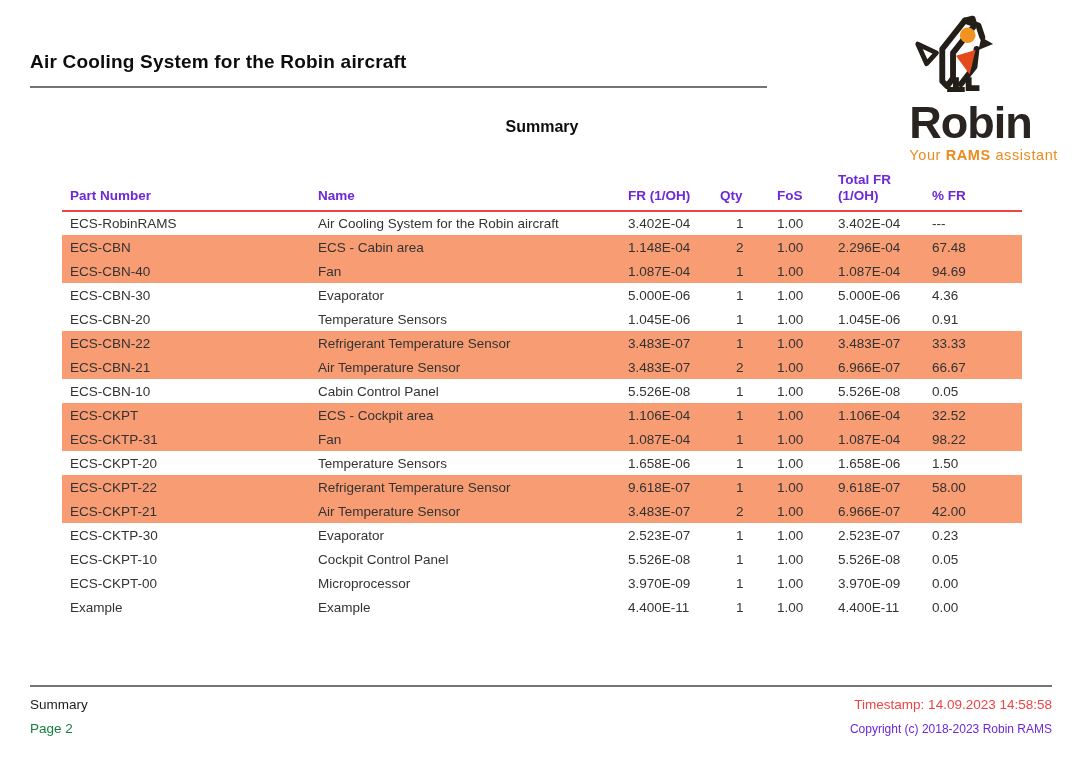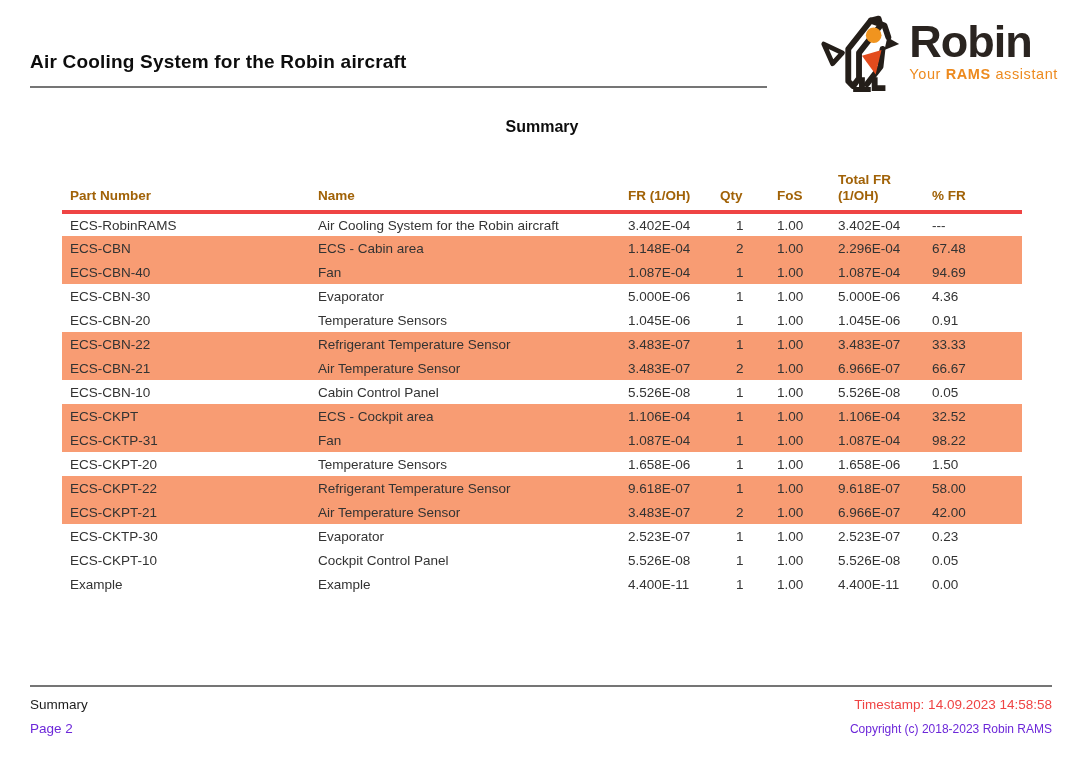--- a/index.html
+++ b/index.html
@@ -19,21 +19,21 @@
   
   .doc-title{
     position:absolute;left:30px;top:51px;
     font-size:19px;font-weight:800;letter-spacing:.2px;color:#0d0d0d;
   }
   .title-rule{
     position:absolute;left:30px;top:86px;width:737px;height:2px;
     background:var(--rule-gray);
   }
   .logo{
-    position:absolute;top:4px;right:24px;display:flex;align-items:center;gap:4px;
+    position:absolute;top:4px;right:24px;display:flex;gap:4px;flex-direction:column;
   }
   .logo-text{display:flex;flex-direction:column;align-items:flex-start;}
   .logo-name{
     font-size:45px;font-weight:800;color:#2A2420;line-height:1;letter-spacing:-1px;
   }
   .logo-tagline{
     font-size:14.5px;color:var(--logo-orange);letter-spacing:.6px;margin-top:2px;
   }
   .logo-tagline b{font-weight:800;}
   
@@ -48,38 +48,38 @@
   }
   table.report col.c1{width:256px;}
   table.report col.c2{width:310px;}
   table.report col.c3{width:92px;}
   table.report col.c4{width:57px;}
   table.report col.c5{width:61px;}
   table.report col.c6{width:94px;}
   table.report col.c7{width:90px;}
   table.report th{
     text-align:left;vertical-align:bottom;
-    font-size:13.5px;font-weight:800;color:#a16207;
-    border-bottom:4px solid #ef4444;padding:0 4px 6px 0;line-height:1.2;
+    font-size:13.5px;font-weight:800;color:#6d28d9;
+    border-bottom:2px solid #ef4444;padding:0 4px 6px 0;line-height:1.2;
   }
   table.report th:first-child{padding-left:8px;}
   table.report td{
     height:24px;font-size:13.5px;color:var(--body-text);
     padding:0 4px 0 0;vertical-align:middle;white-space:nowrap;overflow:hidden;
   }
   table.report td:first-child{padding-left:8px;}
   table.report td:nth-child(4){padding-left:16px;}
   table.report tr.highlight td{background:var(--highlight);}
   
   .footer-rule{
     position:absolute;left:30px;top:685px;width:1022px;height:2px;
     background:var(--rule-gray);
   }
   .footer-section{position:absolute;left:30px;top:697px;font-size:13.5px;color:#1c1c1c;}
-  .footer-page{position:absolute;left:30px;top:721px;font-size:13.5px;color:#6d28d9;}
+  .footer-page{position:absolute;left:30px;top:721px;font-size:13.5px;color:#15803d;}
   .footer-timestamp{position:absolute;right:30px;top:697px;font-size:13.5px;color:#ef4444;text-align:left;}
   .footer-copyright{position:absolute;right:30px;top:722px;font-size:12px;color:#6d28d9;text-align:right;}
 </style>
 </head>
 <body>
 
 <div class="page">
 
   <div class="doc-title">Air Cooling System for the Robin aircraft</div>
   <div class="title-rule"></div>
@@ -261,20 +261,29 @@
         <tr>
           <td>ECS-CKPT-10</td>
           <td>Cockpit Control Panel</td>
           <td>5.526E-08</td>
           <td>1</td>
           <td>1.00</td>
           <td>5.526E-08</td>
           <td>0.05</td>
         </tr>
         <tr>
+          <td>ECS-CKPT-00</td>
+          <td>Microprocessor</td>
+          <td>3.970E-09</td>
+          <td>1</td>
+          <td>1.00</td>
+          <td>3.970E-09</td>
+          <td>0.00</td>
+        </tr>
+        <tr>
           <td>Example</td>
           <td>Example</td>
           <td>4.400E-11</td>
           <td>1</td>
           <td>1.00</td>
           <td>4.400E-11</td>
           <td>0.00</td>
         </tr>
       </tbody>
   </table>

